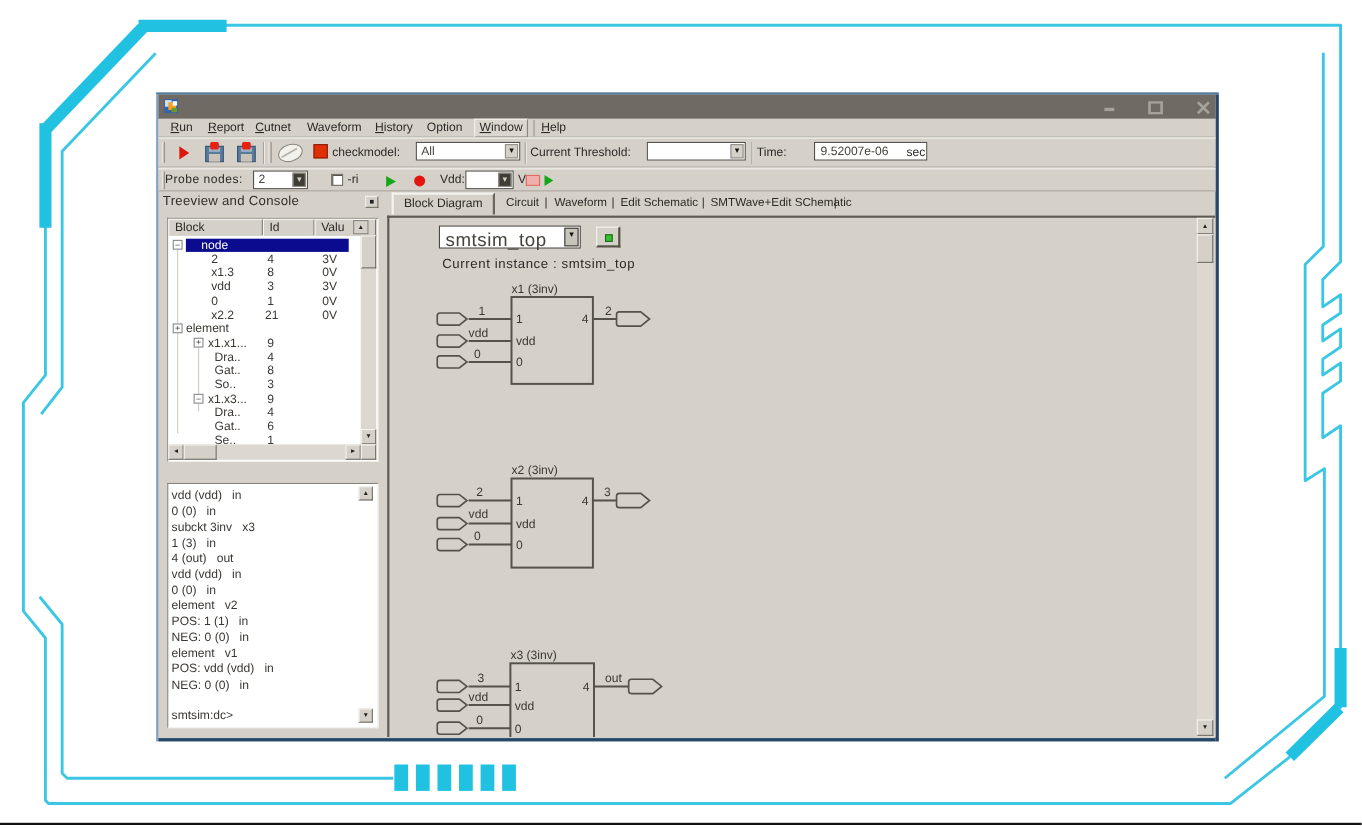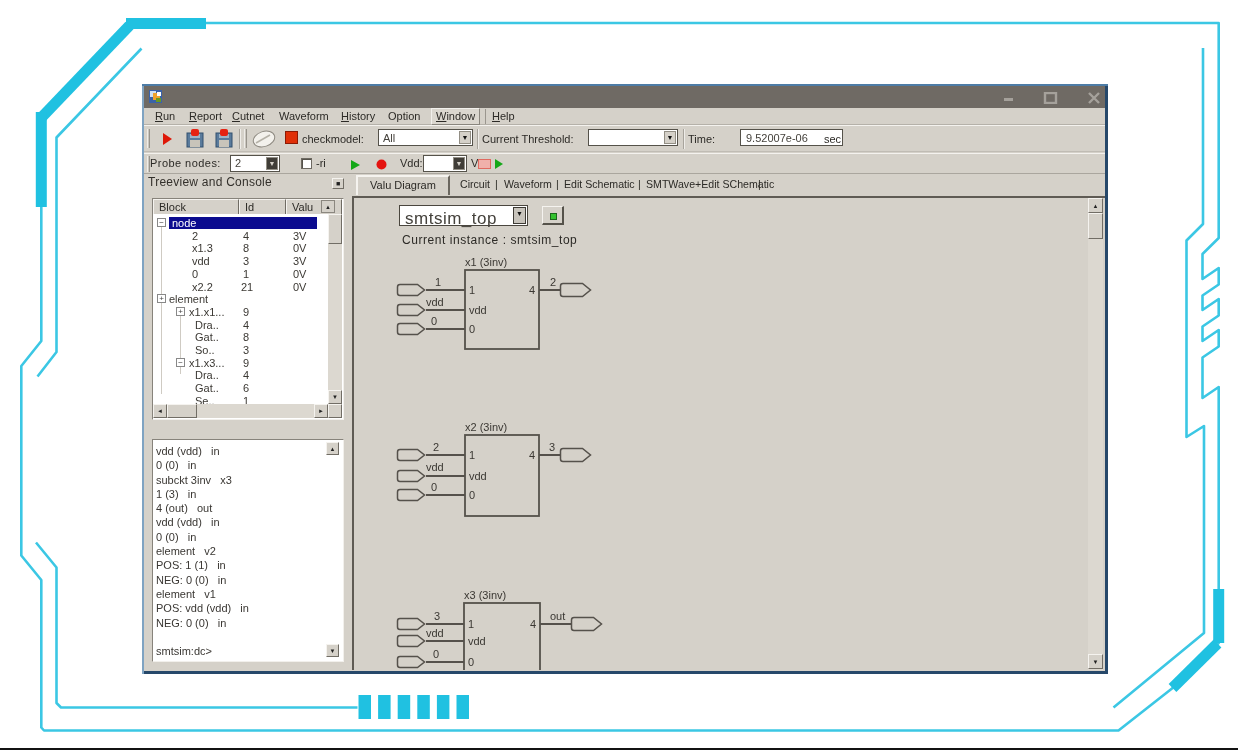--- a/index.html
+++ b/index.html
@@ -189,21 +189,21 @@
         <div class="abs hcell" style="left:0;width:86px">Block</div>
         <div class="abs hcell" style="left:86px;width:47px">Id</div>
         <div class="abs hcell" style="left:133px;width:56px">Valu</div>
         <div class="abs" style="left:168px;top:1px;width:14px;height:13px;background:#d5d1c9;border:1px solid #8b877f;font-size:6px;text-align:center;line-height:12px;color:#222">▲</div>
       </div>
       <div class="abs" id="treerows" style="left:0;top:15px;width:175px;height:190px;background:#fff;overflow:hidden">
         <div class="gline" style="left:8px;top:10px;height:170px"></div>
         <div class="gline" style="left:27px;top:100px;height:60px"></div>
         <div class="trow" style="top:3px;left:0;width:175px">
             <span class="exp" style="left:4px">−</span>
-            <span class="tn" style="left:16px;width:148px;background:#0b0b8f;color:#fff;padding-left:3px">node</span>
+            <span class="tn" style="left:16px;width:148px;background:#0b0b8f;color:#fff;padding-left:14px">node</span>
           </div>
         <div class="trow" style="top:15.7px">
             <span class="tn" style="left:39px">2</span>
             <span class="tn" style="left:90px">4</span>
             <span class="tn" style="left:140px">3V</span>
           </div>
         <div class="trow" style="top:28.4px">
             <span class="tn" style="left:39px">x1.3</span>
             <span class="tn" style="left:90px">8</span>
             <span class="tn" style="left:140px">0V</span>
@@ -286,21 +286,21 @@
 NEG: 0 (0)   in
 element   v1
 POS: vdd (vdd)   in
 NEG: 0 (0)   in
 
 smtsim:dc&gt;</div>
       <div class="abs sbtn" style="left:173px;top:2px;width:13px;height:13px;font-size:6px;line-height:12px">▲</div>
       <div class="abs sbtn" style="left:173px;top:204px;width:13px;height:13px;font-size:6px;line-height:12px">▼</div>
     </div>
     <div class="abs" id="tabbar" style="left:2px;top:91px;width:961px;height:21px;">
-      <div id="tabact">Valu Diagram</div>
+      <div id="tabact">Block Diagram</div>
       <span class="tablbl" style="left:316px">Circuit</span>
       <span class="tablbl" style="left:351px">|</span>
       <span class="tablbl" style="left:360px">Waveform</span>
       <span class="tablbl" style="left:412px">|</span>
       <span class="tablbl" style="left:420px">Edit Schematic</span>
       <span class="tablbl" style="left:494px">|</span>
       <span class="tablbl" style="left:502px">SMTWave+Edit SChematic</span>
       <span class="tablbl" style="left:614px">|</span>
     </div>
     <div class="abs" id="content">

